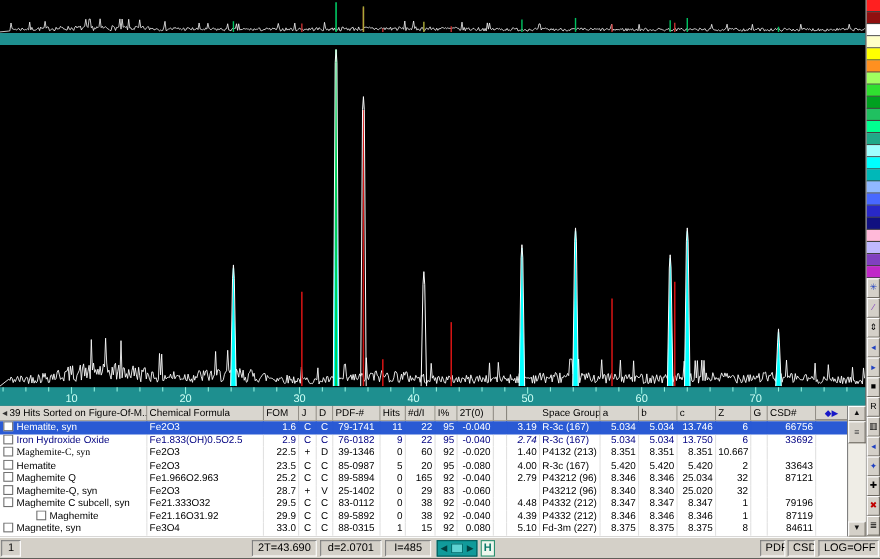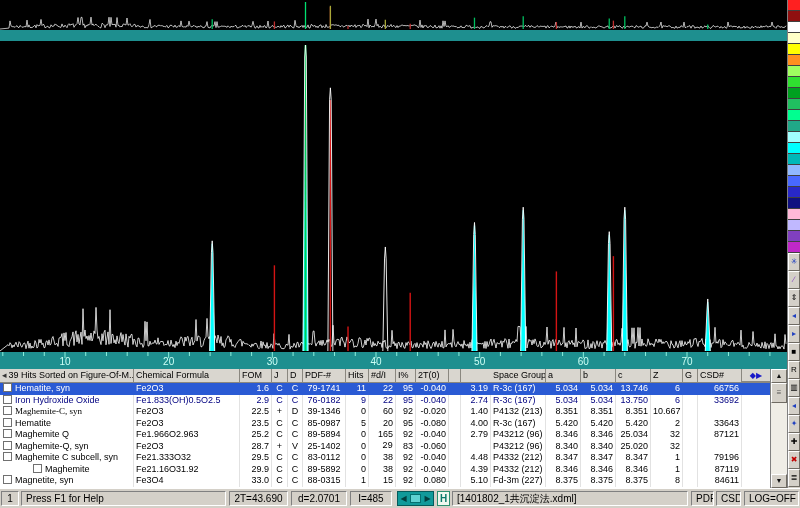--- a/index.html
+++ b/index.html
@@ -238,21 +238,21 @@
           <div class="tc al" style="width: 106px;">Fe1.833(OH)0.5O2.5</div>
           <div class="tc ar" style="width: 32px;">2.9</div>
           <div class="tc ac" style="width: 16px;">C</div>
           <div class="tc ac" style="width: 15px;">C</div>
           <div class="tc ac" style="width: 43px;">76-0182</div>
           <div class="tc ar" style="width: 23px;">9</div>
           <div class="tc ar" style="width: 27px;">22</div>
           <div class="tc ar" style="width: 20px;">95</div>
           <div class="tc ar" style="width: 33px;">-0.040</div>
           <div class="tc al" style="width: 12px;"></div>
-          <div class="tc ar" style="width: 30px;">2.74</div>
+          <div class="tc ar" style="width: 30px; font-style: italic;">2.74</div>
           <div class="tc al" style="width: 55px;">R-3c (167)</div>
           <div class="tc ar" style="width: 35px;">5.034</div>
           <div class="tc ar" style="width: 35px;">5.034</div>
           <div class="tc ar" style="width: 35px;">13.750</div>
           <div class="tc ar" style="width: 32px;">6</div>
           <div class="tc ac" style="width: 15px;"></div>
           <div class="tc ar" style="width: 44px;">33692</div>
         </div>
         <div class="trow">
           <div class="tc al" style="width: 134px; font-family: Liberation Serif, serif;"><span class="cb"></span>Maghemite-C, syn</div>
@@ -318,21 +318,21 @@
           <div class="tc ar" style="width: 44px;">87121</div>
         </div>
         <div class="trow">
           <div class="tc al" style="width: 134px;"><span class="cb"></span>Maghemite-Q, syn</div>
           <div class="tc al" style="width: 106px;">Fe2O3</div>
           <div class="tc ar" style="width: 32px;">28.7</div>
           <div class="tc ac" style="width: 16px;">+</div>
           <div class="tc ac" style="width: 15px;">V</div>
           <div class="tc ac" style="width: 43px;">25-1402</div>
           <div class="tc ar" style="width: 23px;">0</div>
-          <div class="tc ar" style="width: 27px; font-family: Liberation Mono, monospace;">29</div>
+          <div class="tc ar" style="width: 27px;">29</div>
           <div class="tc ar" style="width: 20px;">83</div>
           <div class="tc ar" style="width: 33px;">-0.060</div>
           <div class="tc al" style="width: 12px;"></div>
           <div class="tc ar" style="width: 30px;"></div>
           <div class="tc al" style="width: 55px;">P43212 (96)</div>
           <div class="tc ar" style="width: 35px;">8.340</div>
           <div class="tc ar" style="width: 35px;">8.340</div>
           <div class="tc ar" style="width: 35px;">25.020</div>
           <div class="tc ar" style="width: 32px;">32</div>
           <div class="tc ac" style="width: 15px;"></div>
@@ -407,28 +407,26 @@
   <div id="colnav">◆▶</div>
 
   <div id="vscroll">
     <div class="sb">▲</div>
     <div id="thumb">≡</div>
     <div class="sb" style="position:absolute;bottom:0;left:0">▼</div>
   </div>
 
   <div id="status">
     <div class="scell" style="left:1px;width:18px;text-align:center">1</div>
-    <div class="scell" style="left:21px;width:205px">Press F1 for Help</div>
     <div class="scell" style="left:229px;width:59px;text-align:center">2T=43.690</div>
     <div class="scell" style="left:291px;width:56px;text-align:center">d=2.0701</div>
     <div class="scell" style="left:350px;width:42px;text-align:center">I=485</div>
     <div id="navgrp">
       <div class="navb">◀</div>
       <div class="navmid"></div>
       <div class="navb">▶</div>
     </div>
     <div id="hbtn">H</div>
-    <div class="scell" style="left:452px;width:236px">[1401802_1共沉淀法.xdml]</div>
     <div class="scell" style="left:691px;width:23px;text-align:center">PDF</div>
     <div class="scell" style="left:716px;width:25px;text-align:center">CSD</div>
     <div class="scell" style="left:744px;width:55px;text-align:center">LOG=OFF</div>
   </div>
 </div>
 
 </body></html>

